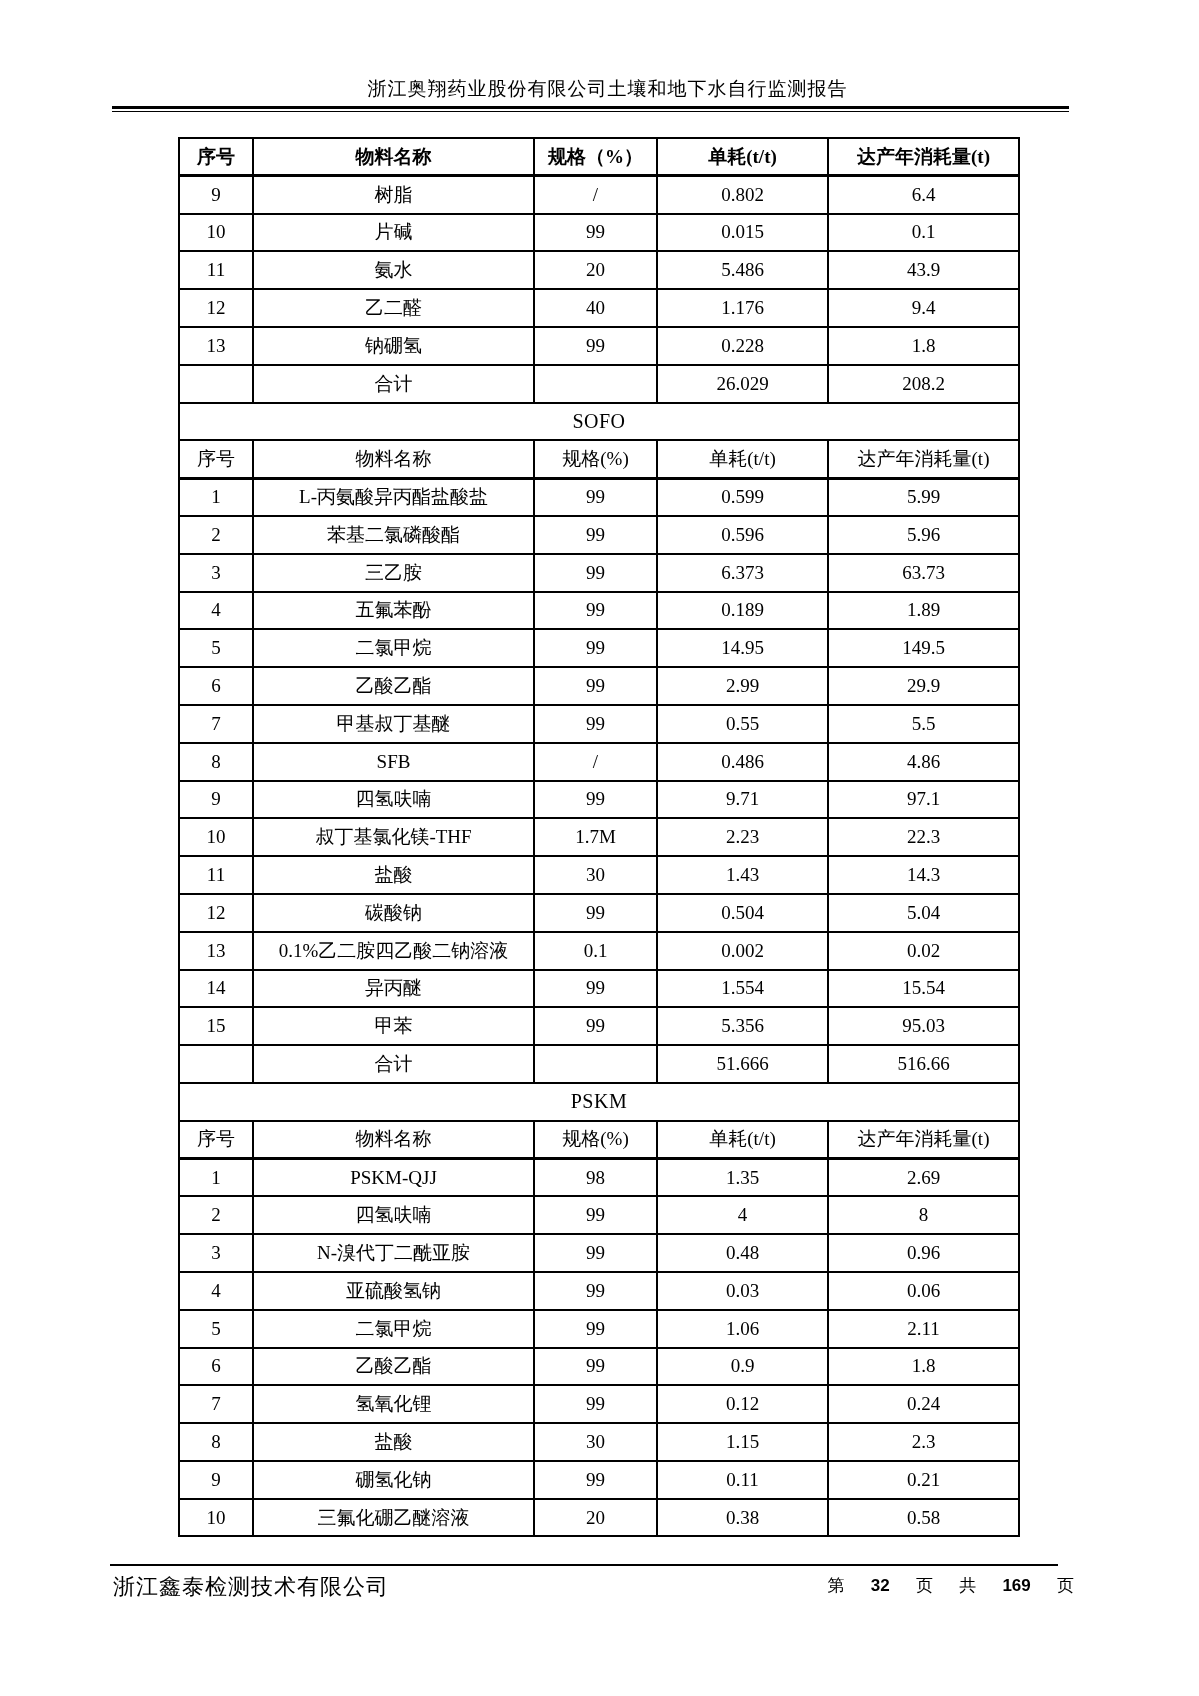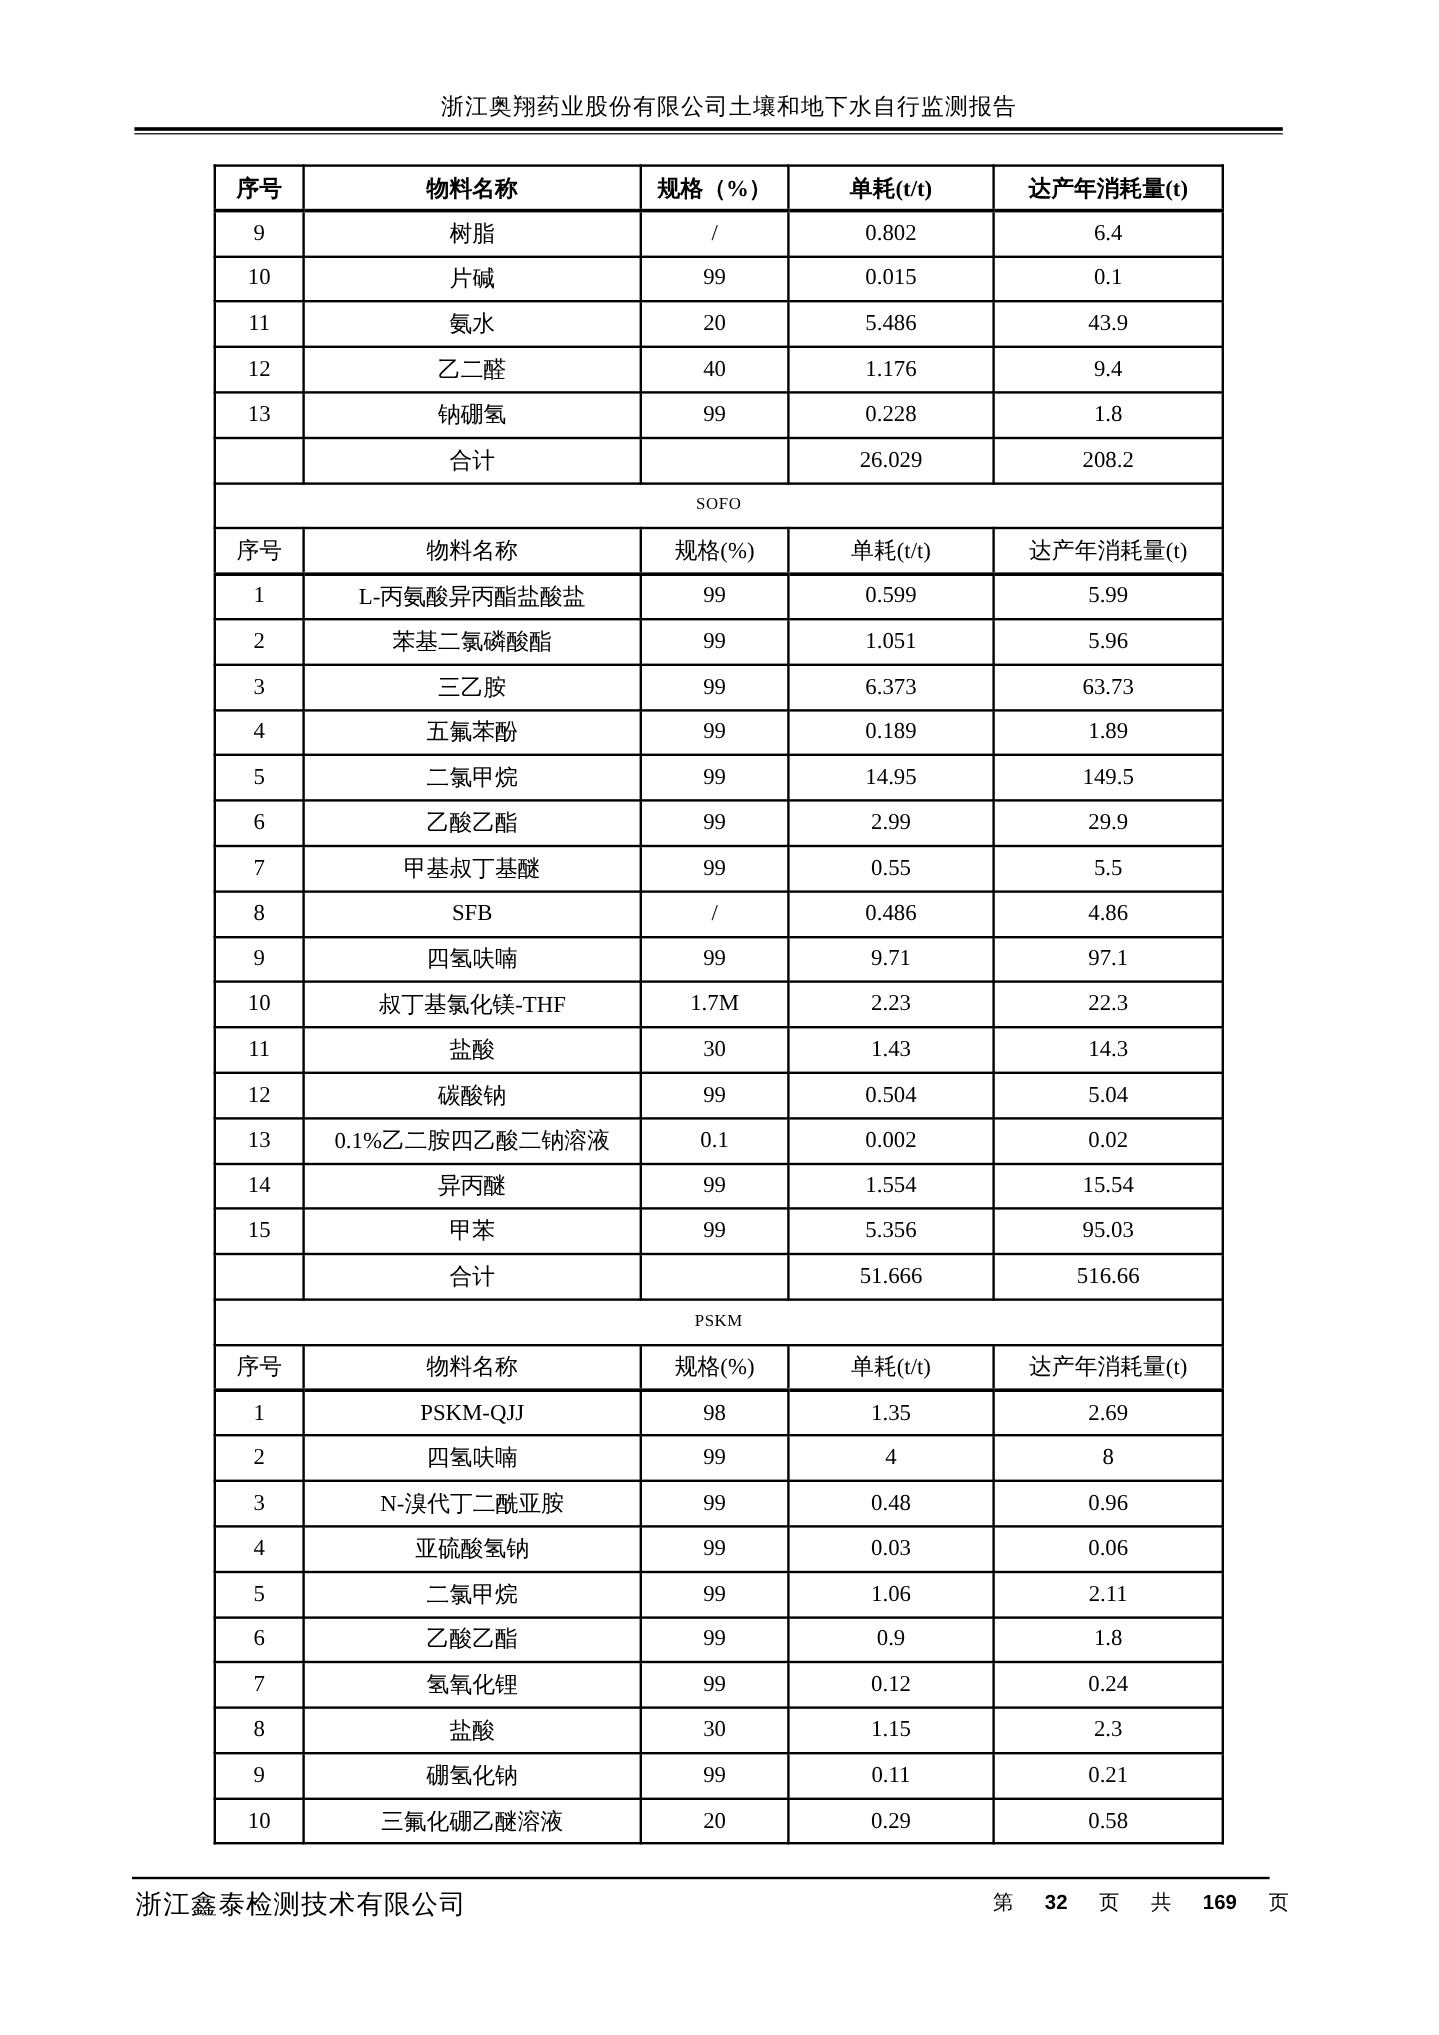--- a/index.html
+++ b/index.html
@@ -22,21 +22,21 @@
     position:absolute; top:137px; left:178px; width:840px;
     border-collapse:collapse; table-layout:fixed;
   }
   table.mat tr { height:37.8px; }
   table.mat td {
     border:2px solid #000; text-align:center; vertical-align:middle;
     font-size:19px; padding:0 2px; overflow:hidden; white-space:nowrap;
   }
   table.mat tr.hdr td { border-bottom:3px solid #000; }
   table.mat tr.hdr-bold td { font-weight:bold; }
-  table.mat tr.band td { font-size:14px; letter-spacing:0.5px; }
+  table.mat tr.band td { font-size:20px; letter-spacing:0.5px; }
 
   
   .footer-rule { position:absolute; top:1564px; left:110px; width:948px; height:2px; background:#000; }
   .footer-left { position:absolute; top:1572px; left:113px; font-size:22px; letter-spacing:1px; white-space:nowrap; }
   .footer-right { position:absolute; top:1574px; right:141px; font-size:17px; white-space:nowrap; }
   .footer-right span { margin-left:22px; }
   .footer-right span:first-child { margin-left:0; }
   .pg-num { font-family:"Liberation Sans", sans-serif; font-weight:600; font-size:17px; }
 </style>
 </head>
@@ -120,21 +120,21 @@
           <td>1</td>
           <td>L-丙氨酸异丙酯盐酸盐</td>
           <td>99</td>
           <td>0.599</td>
           <td>5.99</td>
         </tr>
         <tr>
           <td>2</td>
           <td>苯基二氯磷酸酯</td>
           <td>99</td>
-          <td>1.051</td>
+          <td>0.596</td>
           <td>5.96</td>
         </tr>
         <tr>
           <td>3</td>
           <td>三乙胺</td>
           <td>99</td>
           <td>6.373</td>
           <td>63.73</td>
         </tr>
         <tr>
@@ -298,21 +298,21 @@
           <td>9</td>
           <td>硼氢化钠</td>
           <td>99</td>
           <td>0.11</td>
           <td>0.21</td>
         </tr>
         <tr>
           <td>10</td>
           <td>三氟化硼乙醚溶液</td>
           <td>20</td>
-          <td>0.29</td>
+          <td>0.38</td>
           <td>0.58</td>
         </tr>
       </tbody>
   </table>
 
   <div class="footer-rule"></div>
   <div class="footer-left">浙江鑫泰检测技术有限公司</div>
   <div class="footer-right">
     <span>第</span>
     <span class="pg-num">32</span>

